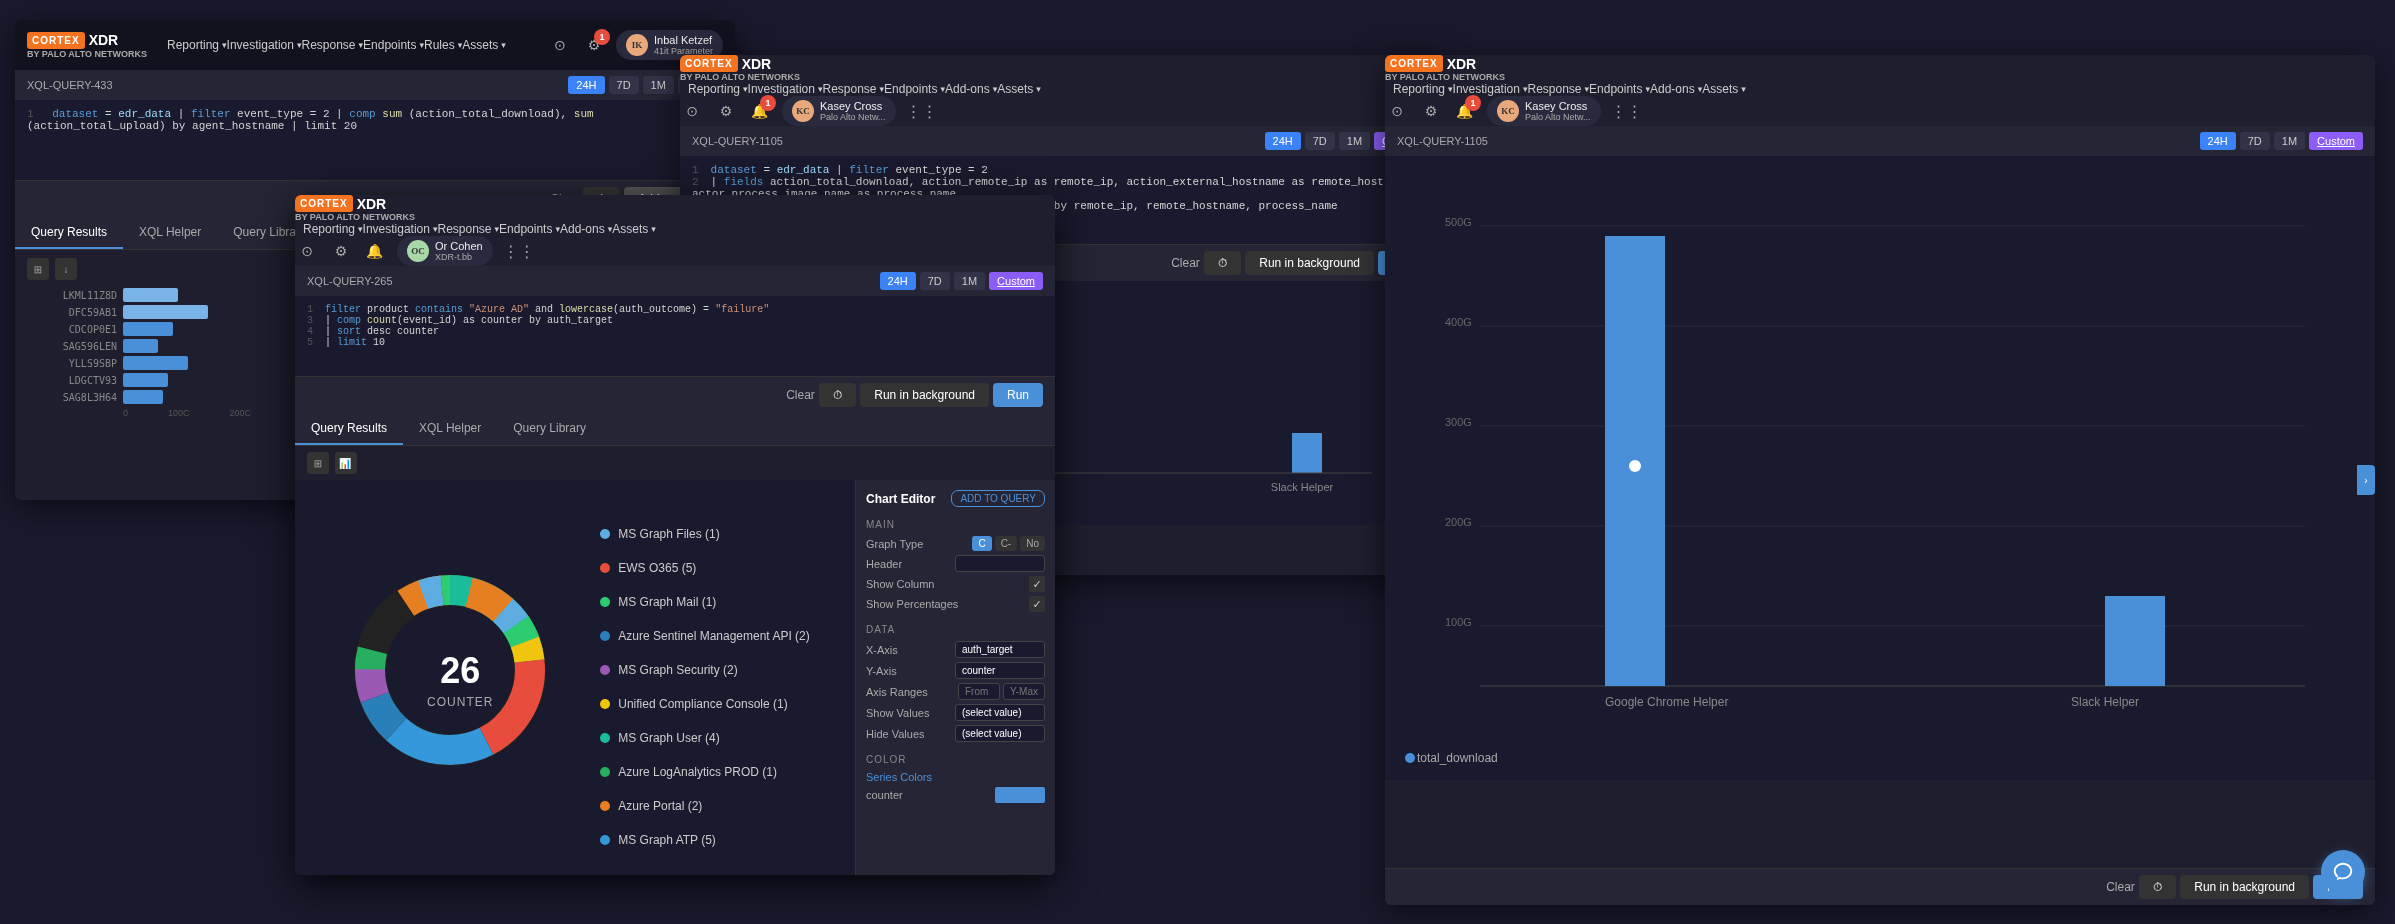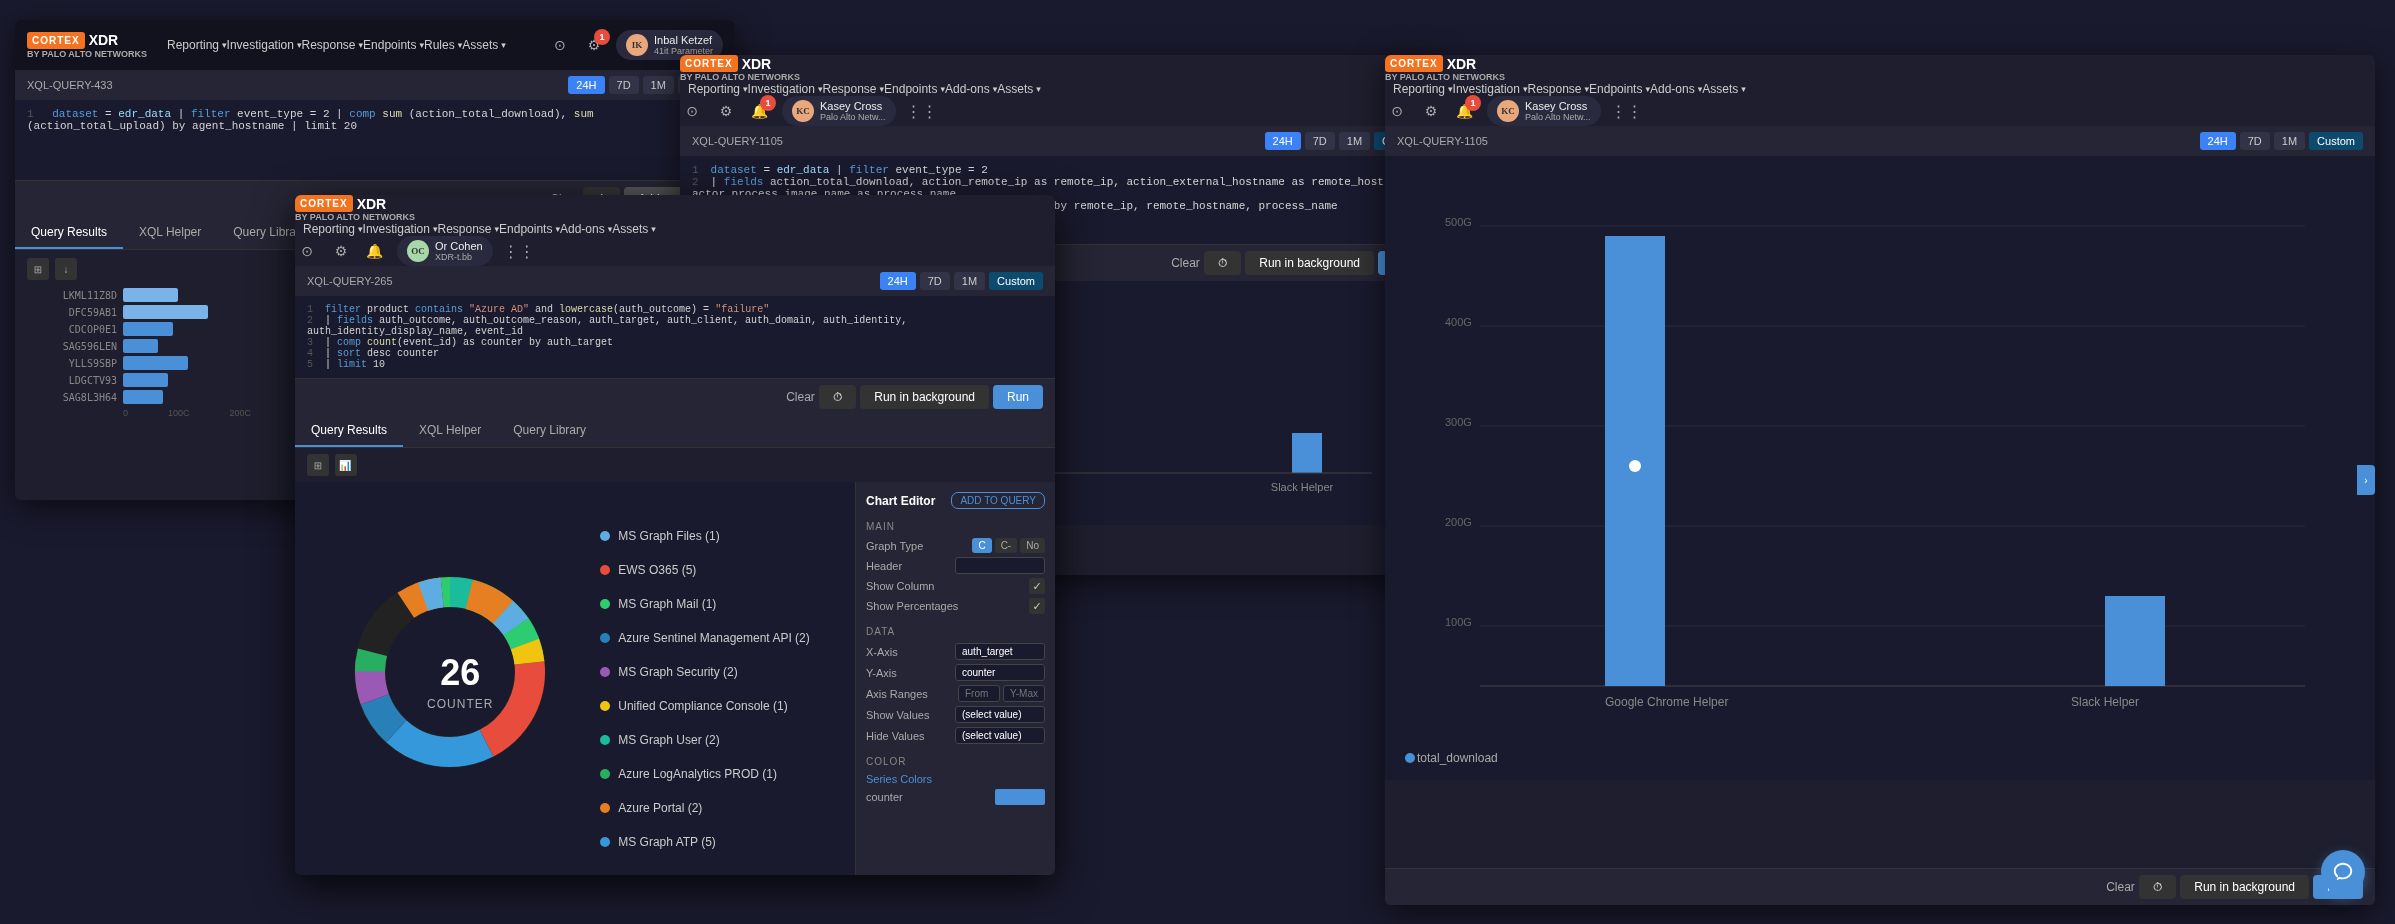--- a/index.html
+++ b/index.html
@@ -130,21 +130,21 @@
     .time-btn {
       background: #333348;
       color: #ccc;
       border: none;
       padding: 3px 8px;
       border-radius: 3px;
       font-size: 11px;
       cursor: pointer;
     }
     .time-btn.active { background: #3b82f6; color: #fff; }
-    .time-btn.custom { background: #0c4a6e; color: #fff; }
+    .time-btn.custom { background: #8b5cf6; color: #fff; text-decoration: underline; }
 
     .code-area {
       background: #1a1a2e;
       padding: 8px 12px;
       min-height: 80px;
       font-family: 'Courier New', monospace;
       font-size: 11px;
       color: #ccc;
     }
     .line-num { color: #555; margin-right: 12px; user-select: none; }
@@ -758,21 +758,20 @@
     <div class="time-buttons">
       <button class="time-btn active">24H</button>
       <button class="time-btn">7D</button>
       <button class="time-btn">1M</button>
       <button class="time-btn custom">Custom</button>
     </div>
   </div>
 
   <div class="code-area" style="font-size:10px;">
     <div><span class="line-num">1</span><span class="kw">filter</span><span class="op"> product </span><span class="kw">contains</span><span class="str"> "Azure AD"</span><span class="op"> and </span><span class="fn">lowercase</span><span class="op">(auth_outcome) = </span><span class="str">"failure"</span></div>
-    <div><span class="line-num">2</span><span class="op">| </span><span class="kw">fields</span><span class="op"> auth_outcome, auth_outcome_reason, auth_target, auth_client, auth_domain, auth_identity, auth_identity_display_name, event_id</span></div>
     <div><span class="line-num">3</span><span class="op">| </span><span class="kw">comp</span><span class="fn"> count</span><span class="op">(event_id) as counter by auth_target</span></div>
     <div><span class="line-num">4</span><span class="op">| </span><span class="kw">sort</span><span class="op"> desc counter</span></div>
     <div><span class="line-num">5</span><span class="op">| </span><span class="kw">limit</span><span class="op"> 10</span></div>
   </div>
 
   <div class="query-footer">
     <button class="btn-clear">Clear</button>
     <button class="btn-run-bg">⏱</button>
     <button class="btn-run-bg">Run in background</button>
     <button class="btn-run">Run</button>
@@ -843,21 +842,21 @@
         <li class="legend-item">
           <div class="legend-dot" style="background:#9b59b6;"></div>
           <span>MS Graph Security (2)</span>
         </li>
         <li class="legend-item">
           <div class="legend-dot" style="background:#f1c40f;"></div>
           <span>Unified Compliance Console (1)</span>
         </li>
         <li class="legend-item">
           <div class="legend-dot" style="background:#1abc9c;"></div>
-          <span>MS Graph User (2)</span>
+          <span>MS Graph User (4)</span>
         </li>
         <li class="legend-item">
           <div class="legend-dot" style="background:#27ae60;"></div>
           <span>Azure LogAnalytics PROD (1)</span>
         </li>
         <li class="legend-item">
           <div class="legend-dot" style="background:#e67e22;"></div>
           <span>Azure Portal (2)</span>
         </li>
         <li class="legend-item">

